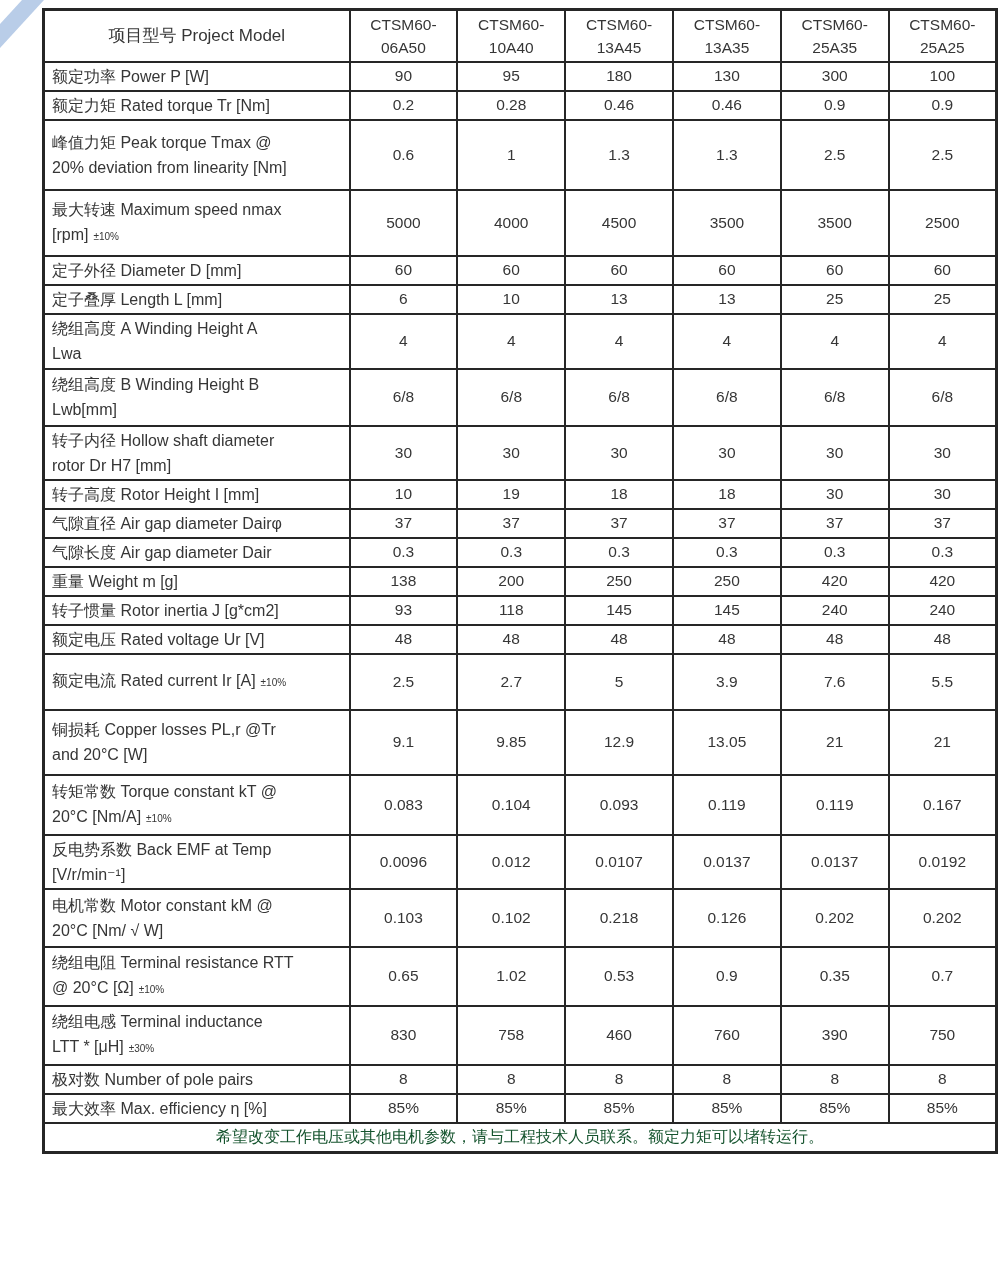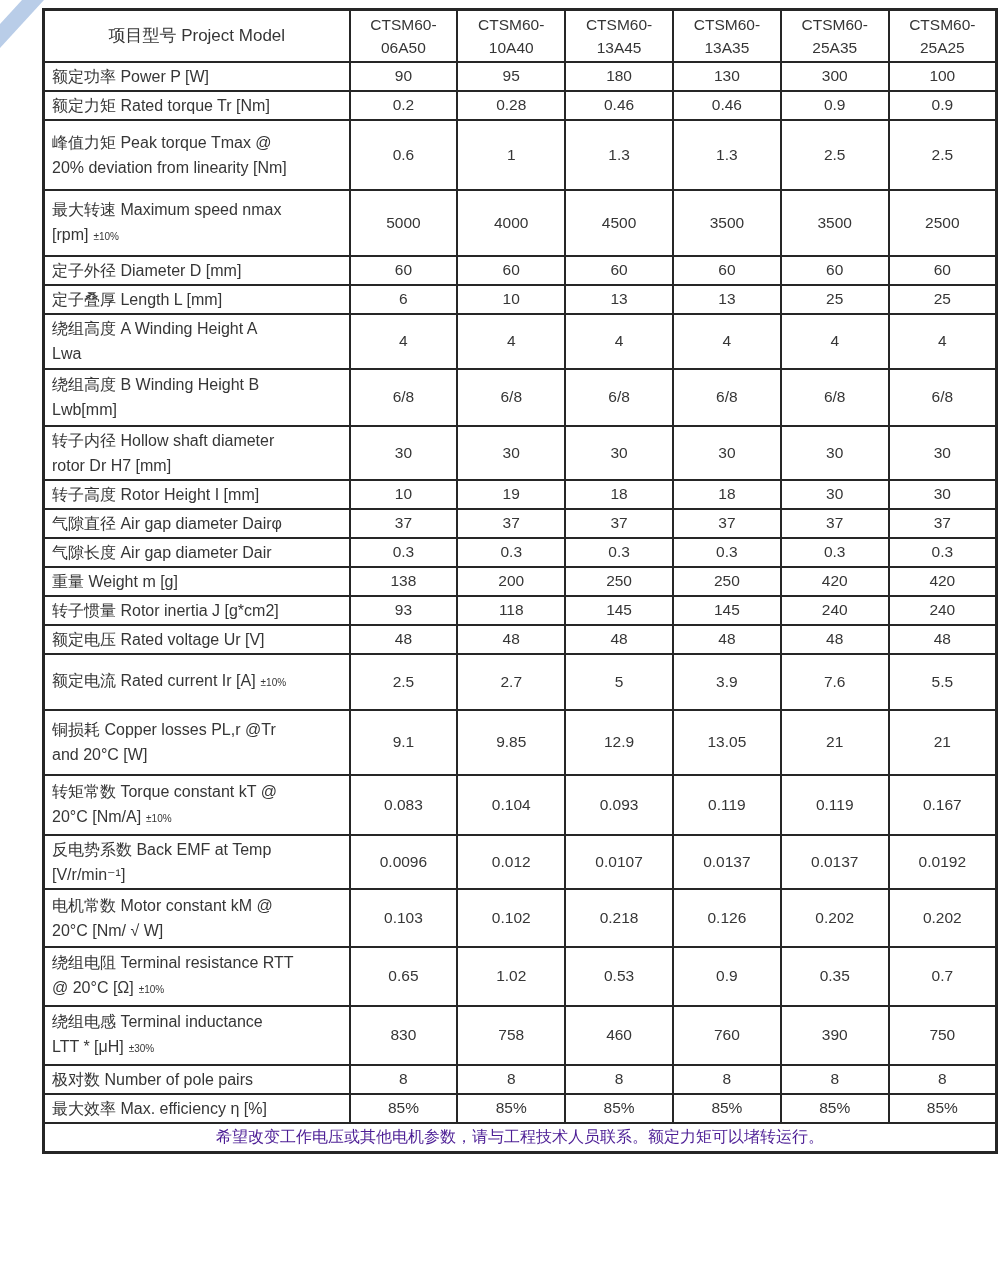--- a/index.html
+++ b/index.html
@@ -310,16 +310,16 @@
         <td class="val">85%</td>
         <td class="val">85%</td>
         <td class="val">85%</td>
         <td class="val">85%</td>
         <td class="val">85%</td>
         <td class="val">85%</td>
       </tr>
     </tbody>
   <tfoot>
       <tr style="height: 30px;">
-        <td colspan="7" class="footer-note" style="color: #4c1d95;">希望改变工作电压或其他电机参数，请与工程技术人员联系。额定力矩可以堵转运行。</td>
+        <td colspan="7" class="footer-note" style="color: #14532d;">希望改变工作电压或其他电机参数，请与工程技术人员联系。额定力矩可以堵转运行。</td>
       </tr>
     </tfoot>
 </table>
 
 </body></html>

